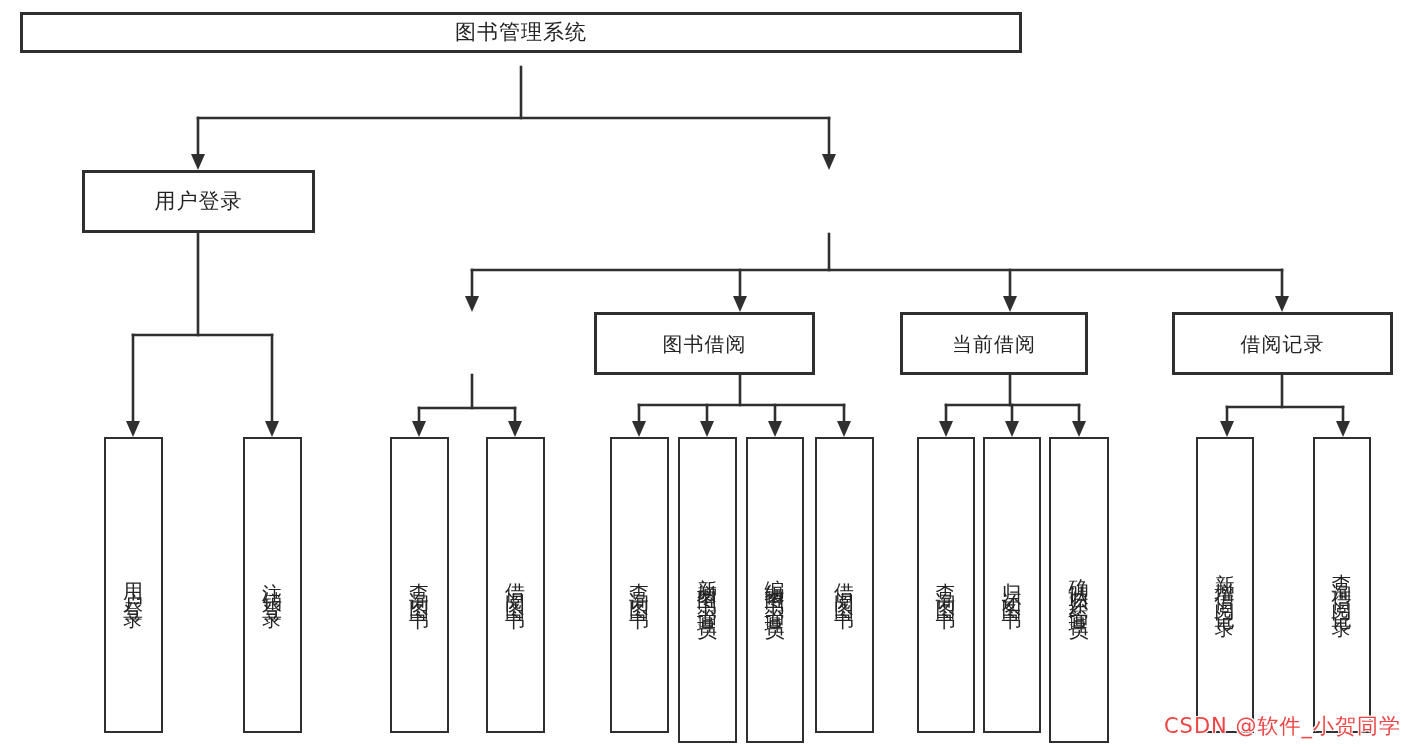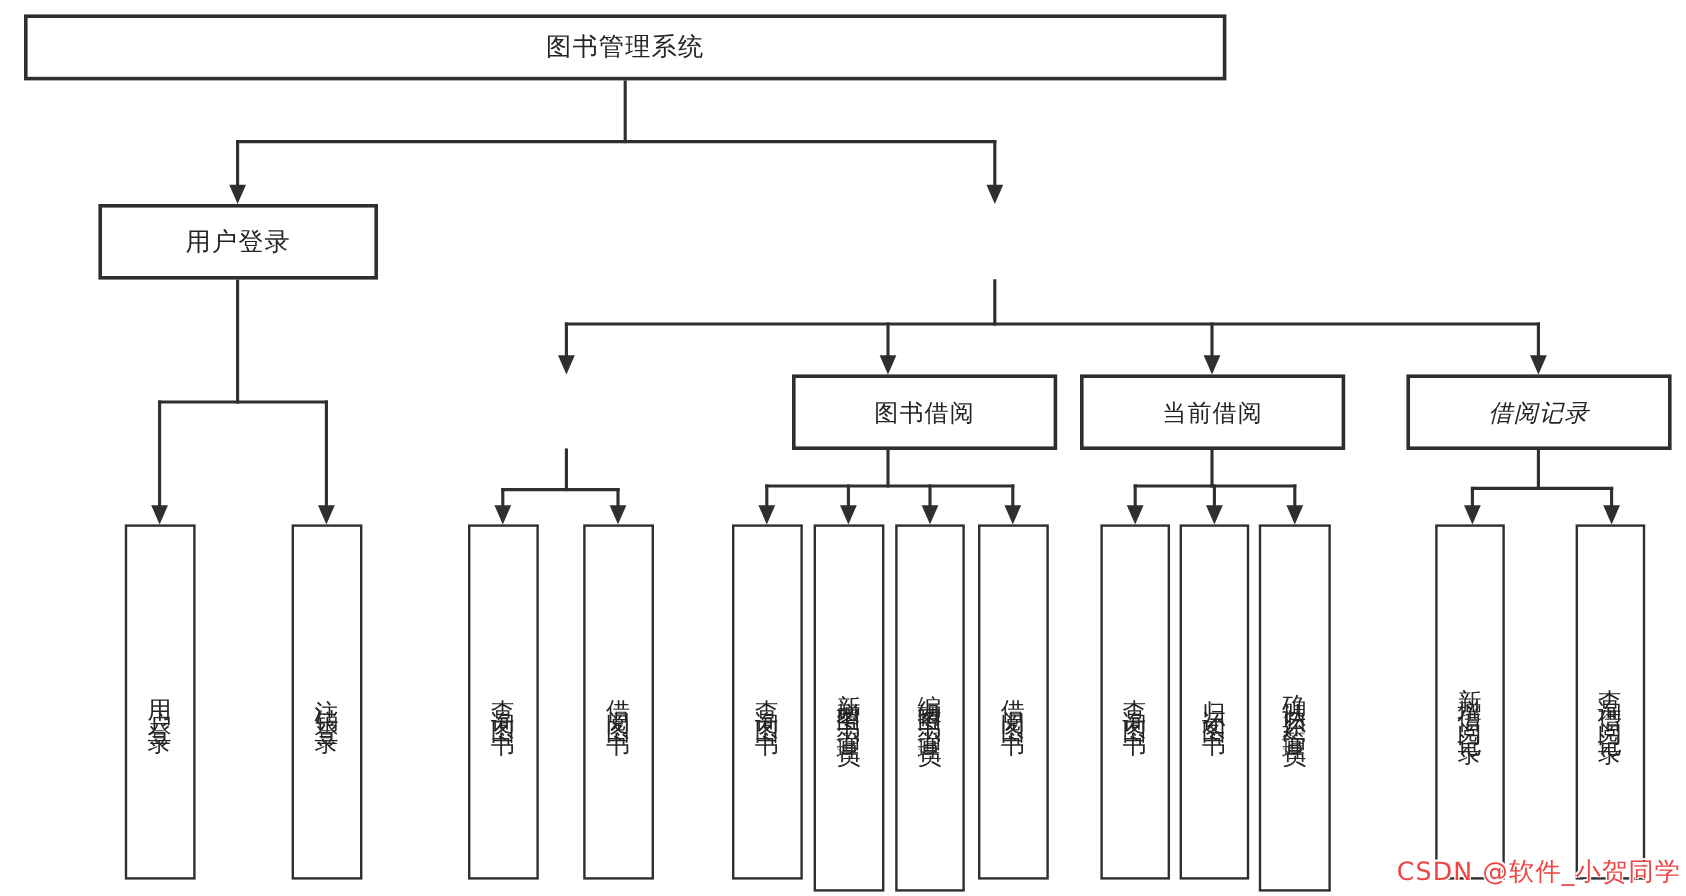--- a/index.html
+++ b/index.html
@@ -18,27 +18,27 @@
     z-index:2; line-height:1;
   }
   .leaf{
     writing-mode:vertical-rl;
     font-size:20px; letter-spacing:9px;
     top:437px; width:59px; height:296px;
     border-width:2.5px;
   }
   .leaf.tall{height:306px; letter-spacing:6px;}
   
-  .n-root{left:20px;  top:12px;  width:1002px; height:55px;}
+  .n-root{left:20px;  top:12px;  width:1002px; height:41px;}
   .n-l2a {left:82px;  top:170px; width:233px;  height:63px;}
   .n-l2b {left:712px; top:170px; width:235px;  height:64px;}
   .n-l3a {left:362px; top:312px; width:221px;  height:63px; font-size:20px;}
-  .n-l3b {left:660px; top:312px; width:221px;  height:63px; font-size:20px;}
-  .n-l3c {left:900px; top:312px; width:221px;  height:63px; font-size:20px;text-align:center;}
-  .n-l3d {left:1172px;top:312px; width:221px;  height:63px; font-size:20px;font-style:italic;}
+  .n-l3b {left:594px; top:312px; width:221px;  height:63px; font-size:20px;}
+  .n-l3c {left:900px; top:312px; width:188px;  height:63px; font-size:20px;text-align:center;}
+  .n-l3d {left:1172px;top:312px; width:221px;  height:63px; font-size:20px;}
   
   .lfA1{left:104px;} .lfA2{left:243px;}
   .lfB1{left:390px;} .lfB2{left:486px;}
   .lfC1{left:610px;} .lfC2{left:678px;} .lfC3{left:746px; width:58px;} .lfC4{left:815px;}
   .lfD1{left:917px; width:58px;} .lfD2{left:983px; width:58px;} .lfD3{left:1049px; width:60px;}
   .lfE1{left:1196px; width:58px;} .lfE2{left:1313px; width:58px;}
   .watermark{
     position:absolute; right:4px; top:712px; z-index:5;
     font-size:21px; letter-spacing:1px; color:#ef4444;
     text-shadow:1px 1px 0 #fff,-1px -1px 0 #fff,1px -1px 0 #fff,-1px 1px 0 #fff;

